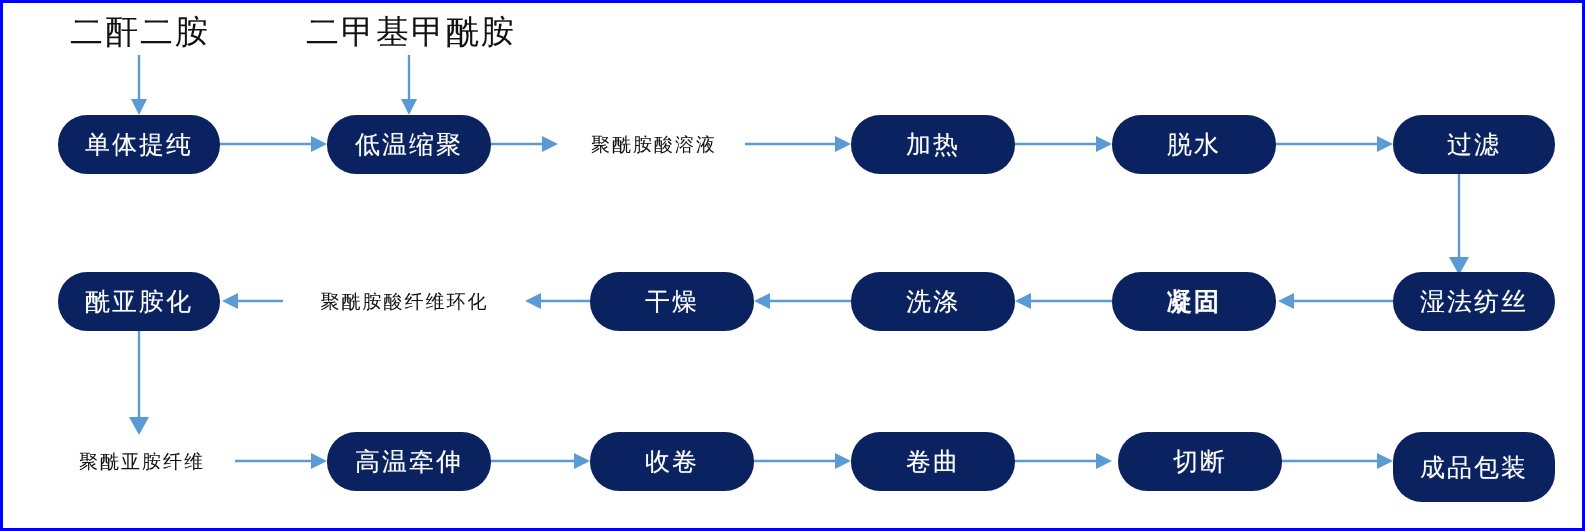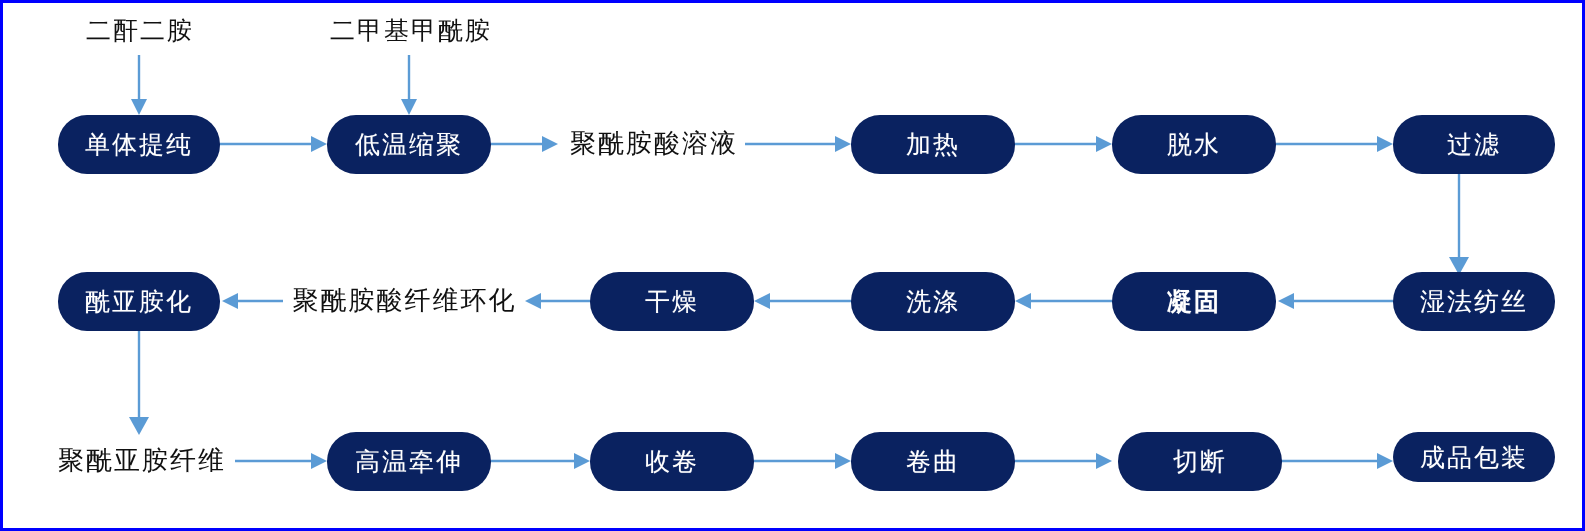--- a/index.html
+++ b/index.html
@@ -34,32 +34,31 @@
     line-height: 1;
     box-sizing: border-box;
     text-shadow: 0 0 1px rgba(255,255,255,0.35);
     user-select: none;
     border-radius: 29px;
   }
   
   .label {
     position: absolute;
     color: #111111;
-    font-size: 26px;
+    font-size: 19px;
     letter-spacing: 2px;
     line-height: 1;
     display: flex;
     align-items: center;
     justify-content: center;
     white-space: nowrap;
     user-select: none;
   }
   .label.reagent {
-    font-size: 25px;
-    font-family: Liberation Mono, monospace;
+    font-size: 33px;
   }
   
   svg.arrows {
     position: absolute;
     left: 0;
     top: 0;
     width: 1585px;
     height: 531px;
     pointer-events: none;
   }
@@ -196,16 +195,16 @@
     <div class="label" style="left:46px; top:441px; width:186px; height:34px;">聚酰亚胺纤维</div>
 
     <div class="node" style="left:324px; top:429px; width:164px; height:59px;">高温牵伸</div>
 
     <div class="node" style="left:587px; top:429px; width:164px; height:59px;">收卷</div>
 
     <div class="node" style="left:848px; top:429px; width:164px; height:59px;">卷曲</div>
 
     <div class="node" style="left:1109px; top:429px; width:164px; height:59px;margin-left:6px;">切断</div>
 
-    <div class="node" style="left:1390px; top:429px; width:162px; height:50px;">成品包装</div>
+    <div class="node" style="left:1390px; top:429px; width:162px; height:70px;">成品包装</div>
 
   </div>
 </div>
 
 </body></html>

